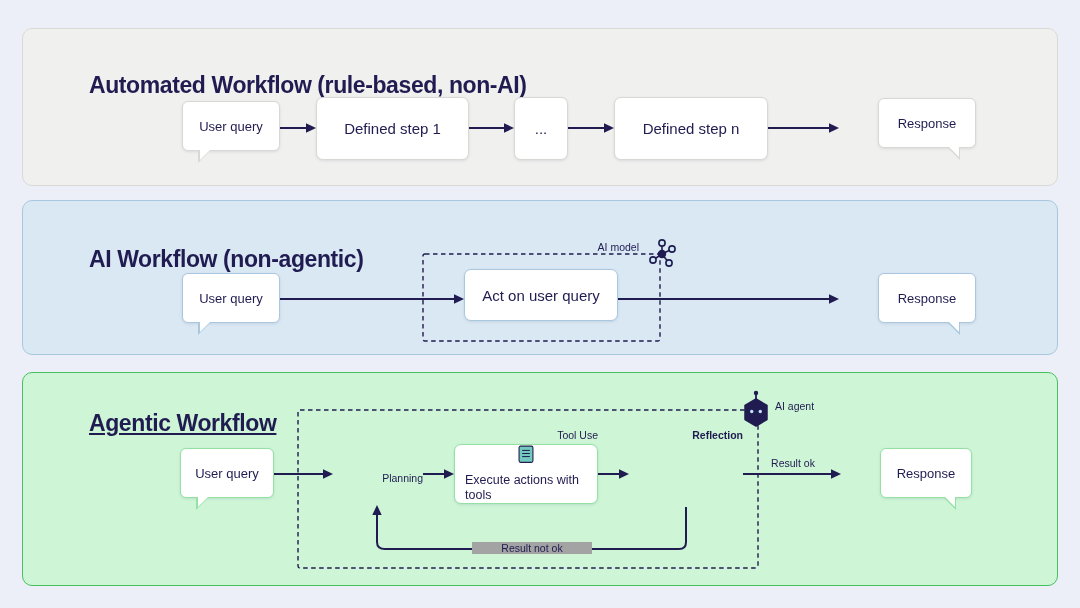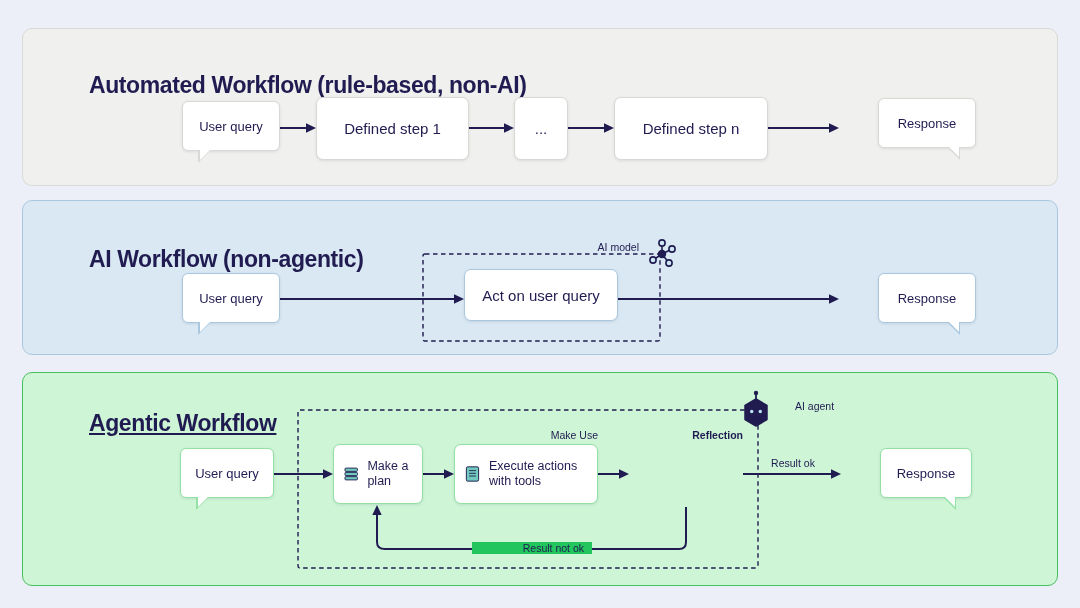--- a/index.html
+++ b/index.html
@@ -22,21 +22,21 @@
           display:flex;align-items:center;justify-content:center;
           box-shadow:0 1px 3px rgba(30,26,78,.10);margin-left:39px;}
   .bubble::before,.bubble::after{content:"";position:absolute;width:0;height:0;}
   .tail-l::before{left:15px;bottom:-13px;border-top:13px solid var(--bc);border-right:13px solid transparent;}
   .tail-l::after{left:16.5px;bottom:-10px;border-top:10.5px solid #fff;border-right:10.5px solid transparent;}
   .tail-r::before{right:15px;bottom:-13px;border-top:13px solid var(--bc);border-left:13px solid transparent;}
   .tail-r::after{right:16.5px;bottom:-10px;border-top:10.5px solid #fff;border-left:10.5px solid transparent;}
   .tag{position:absolute;font-size:10.5px;color:#201b50;z-index:2;}
   .tag-r{text-align:right;}
   .edge-label{position:absolute;font-size:10.5px;color:#201b50;z-index:3;text-align:center;}
-  .mask{background:#22c55e;padding:0 8px;text-align:right;}
+  .mask{background:#a3a3a3;padding:0 8px;}
   .icon-abs{position:absolute;z-index:3;}
   svg line,svg path{stroke:#201b50;}
 </style>
 </head>
 <body>
 
 <div class="page">
 
   <section class="panel panel-1">
     <h2 class="title p1t">Automated Workflow (rule-based, non-AI)</h2>
@@ -121,33 +121,23 @@
       </g>
       <path d="M663,134 L663,169 Q663,176 656,176 L362,176 Q354,176 354,169 L354,142" fill="none" stroke="#201b50" stroke-width="2"></path>
       <polygon points="354,132 349.3,142 358.7,142" fill="#201b50"></polygon>
     </svg>
 
     <div class="bubble tail-l" style="left:118px;top:75px;width:94px;height:50px;">
       <span>User query</span>
     </div>
 
     <div class="tag tag-r" style="left:290px;top:56px;width:110px;margin-top:43px;">Planning</div>
-    <div class="node stepbox" style="left:310px;top:71px;width:90px;height:60px;">
-      <svg width="22" height="22" viewBox="0 0 22 22">
-        <g fill="#72cabe" stroke="#201b50" stroke-width="1.4">
-          <rect x="1.5" y="2" width="19" height="5" rx="1.5"></rect>
-          <rect x="1.5" y="8.5" width="19" height="5" rx="1.5"></rect>
-          <rect x="1.5" y="15" width="19" height="5" rx="1.5"></rect>
-        </g>
-      </svg>
-      <span>Make a plan</span>
-    </div>
 
-    <div class="tag tag-r" style="left:465px;top:56px;width:110px;">Make Use</div>
-    <div class="node stepbox" style="left:431px;top:71px;width:144px;height:60px;">
+    <div class="tag tag-r" style="left:465px;top:56px;width:110px;">Tool Use</div>
+    <div class="node stepbox" style="left:431px;top:71px;width:144px;height:60px;flex-direction:column;">
       <svg width="22" height="24" viewBox="0 0 22 24">
         <rect x="2" y="1.5" width="18" height="21" rx="2" fill="#72cabe" stroke="#201b50" stroke-width="1.4"></rect>
         <g stroke="#201b50" stroke-width="1.3">
           <line x1="6" y1="7" x2="16" y2="7"></line>
           <line x1="6" y1="11" x2="16" y2="11"></line>
           <line x1="6" y1="15" x2="16" y2="15"></line>
         </g>
       </svg>
       <span>Execute actions with tools</span>
     </div>
@@ -155,21 +145,21 @@
     <div class="tag tag-r" style="left:610px;top:56px;width:110px;font-weight:bold;">Reflection</div>
 
     <svg class="icon-abs" style="left:716px;top:16px;" width="34" height="44" viewBox="0 0 34 44">
       <circle cx="17" cy="4" r="2.2" fill="#201b50"></circle>
       <line x1="17" y1="6" x2="17" y2="11" stroke="#201b50" stroke-width="1.8"></line>
       <polygon points="17,10 28,16.5 28,30.5 17,37 6,30.5 6,16.5" fill="#201b50" stroke="#201b50" stroke-width="1.5" stroke-linejoin="round"></polygon>
       <circle cx="12.7" cy="22.5" r="1.7" fill="#bfe4f2"></circle>
       <circle cx="21.3" cy="22.5" r="1.7" fill="#bfe4f2"></circle>
       <path d="M12.5,27.5 Q17,30.5 21.5,27.5" fill="none" stroke="#bfe4f2" stroke-width="1.6" stroke-linecap="round"></path>
     </svg>
-    <div class="tag" style="left:772px;top:27px;">AI agent</div>
+    <div class="tag" style="left:752px;top:27px;">AI agent</div>
 
     <div class="edge-label" style="left:728px;top:84px;width:84px;">Result ok</div>
     <div class="edge-label mask" style="left:449px;top:169px;width:104px;">Result not ok</div>
 
     <div class="bubble tail-r" style="left:818px;top:75px;width:92px;height:50px;">
       <span>Response</span>
     </div>
   </section>
 
 </div>

